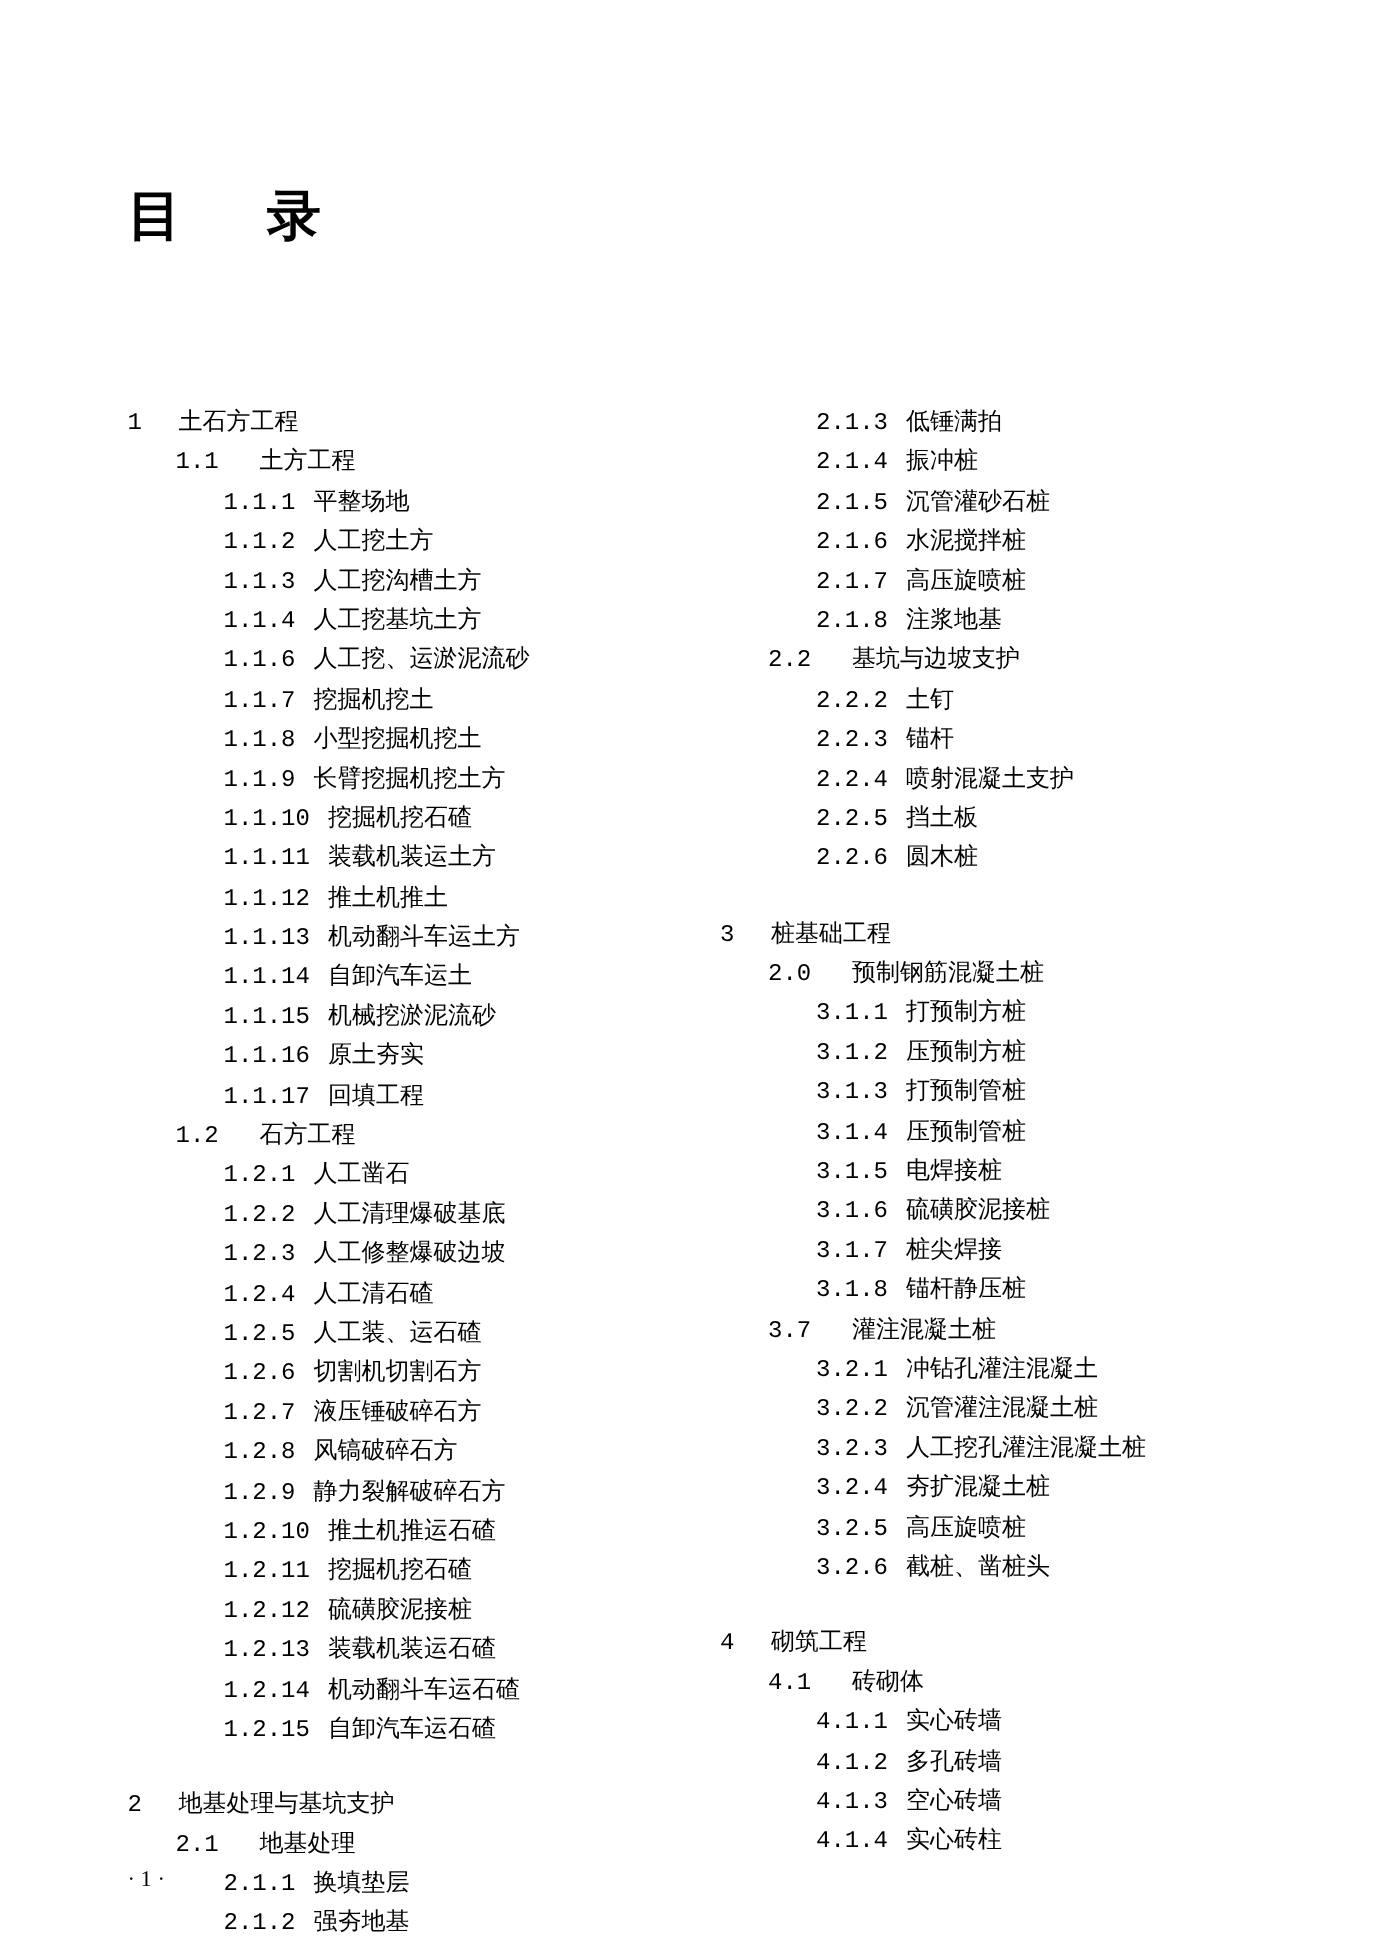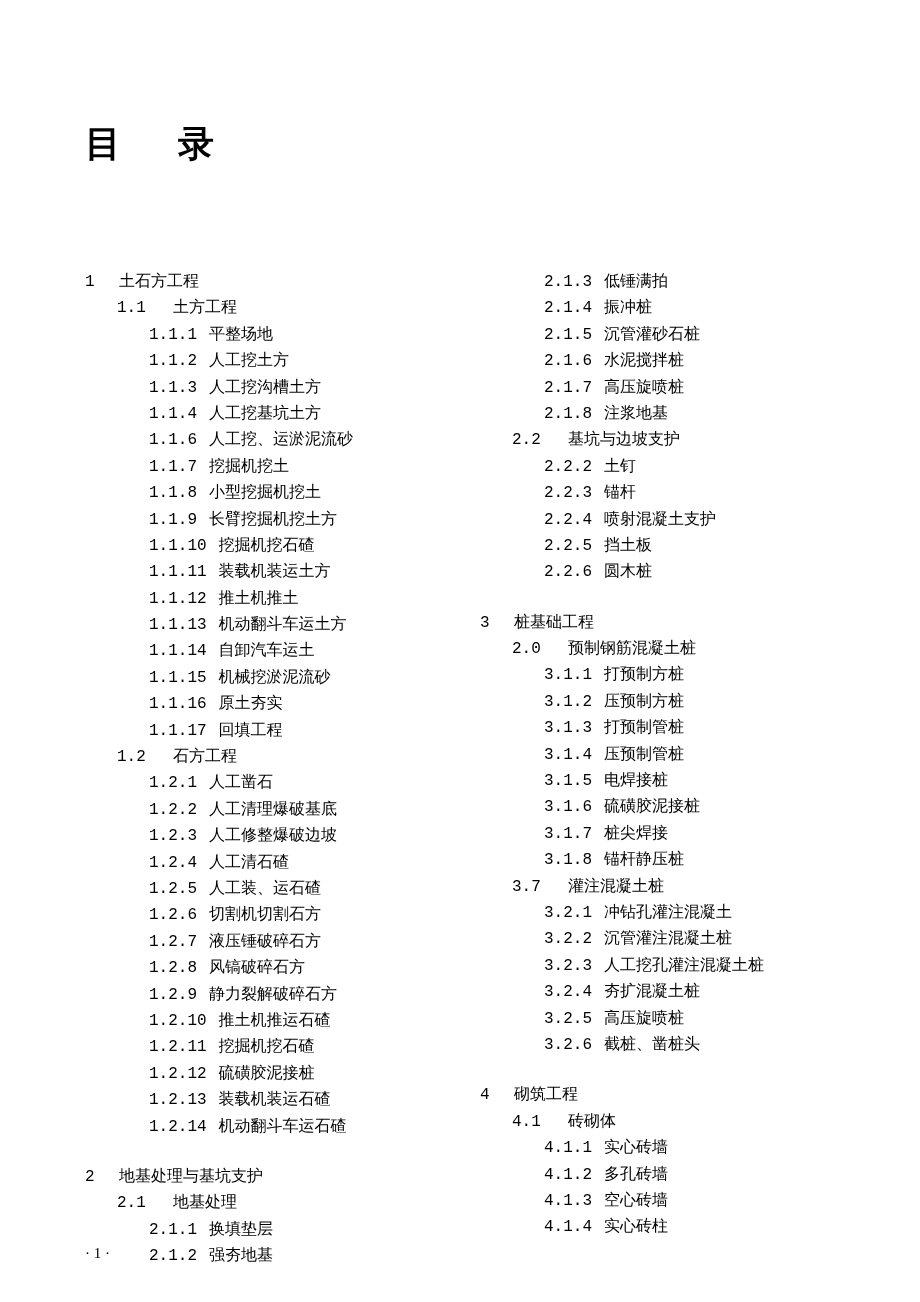--- a/index.html
+++ b/index.html
@@ -83,20 +83,21 @@
       <div class="line item"><span class="num itm-num">1.2.5</span><span>人工装、运石碴</span></div>
       <div class="line item"><span class="num itm-num">1.2.6</span><span>切割机切割石方</span></div>
       <div class="line item"><span class="num itm-num">1.2.7</span><span>液压锤破碎石方</span></div>
       <div class="line item"><span class="num itm-num">1.2.8</span><span>风镐破碎石方</span></div>
       <div class="line item"><span class="num itm-num">1.2.9</span><span>静力裂解破碎石方</span></div>
       <div class="line item"><span class="num itm-num">1.2.10</span><span>推土机推运石碴</span></div>
       <div class="line item"><span class="num itm-num">1.2.11</span><span>挖掘机挖石碴</span></div>
       <div class="line item"><span class="num itm-num">1.2.12</span><span>硫磺胶泥接桩</span></div>
       <div class="line item"><span class="num itm-num">1.2.13</span><span>装载机装运石碴</span></div>
       <div class="line item"><span class="num itm-num">1.2.14</span><span>机动翻斗车运石碴</span></div>
+      <div class="line item"><span class="num itm-num">1.2.15</span><span>自卸汽车运石碴</span></div>
       <div style="height: 18px;"></div>
       <div class="line chapter"><span class="num ch-num">2</span><span class="gap"></span><span>地基处理与基坑支护</span></div>
       <div class="line section"><span class="num sec-num">2.1</span><span class="gap"></span><span>地基处理</span></div>
       <div class="line item"><span class="num itm-num">2.1.1</span><span>换填垫层</span></div>
       <div class="line item"><span class="num itm-num">2.1.2</span><span>强夯地基</span></div>
     </div>
   <div class="col" id="col2">
       <div class="line item"><span class="num itm-num">2.1.3</span><span>低锤满拍</span></div>
       <div class="line item"><span class="num itm-num">2.1.4</span><span>振冲桩</span></div>
       <div class="line item"><span class="num itm-num">2.1.5</span><span>沉管灌砂石桩</span></div>

